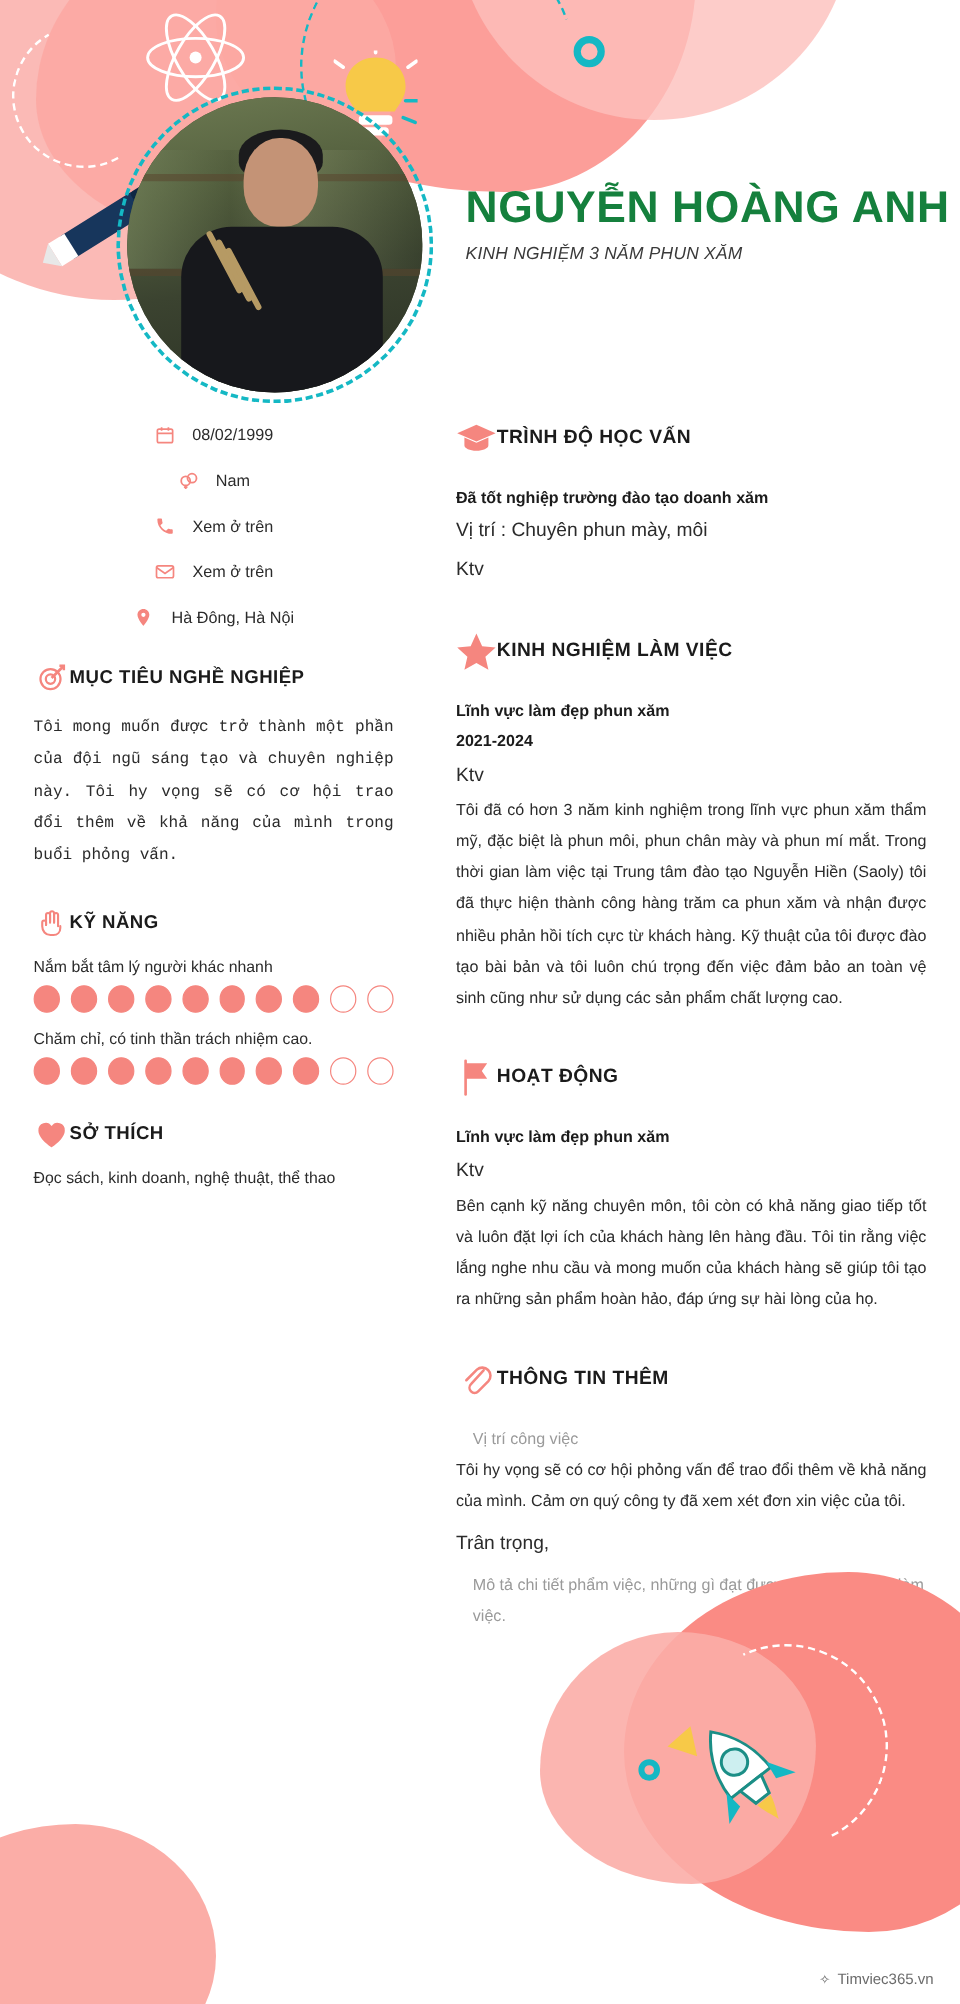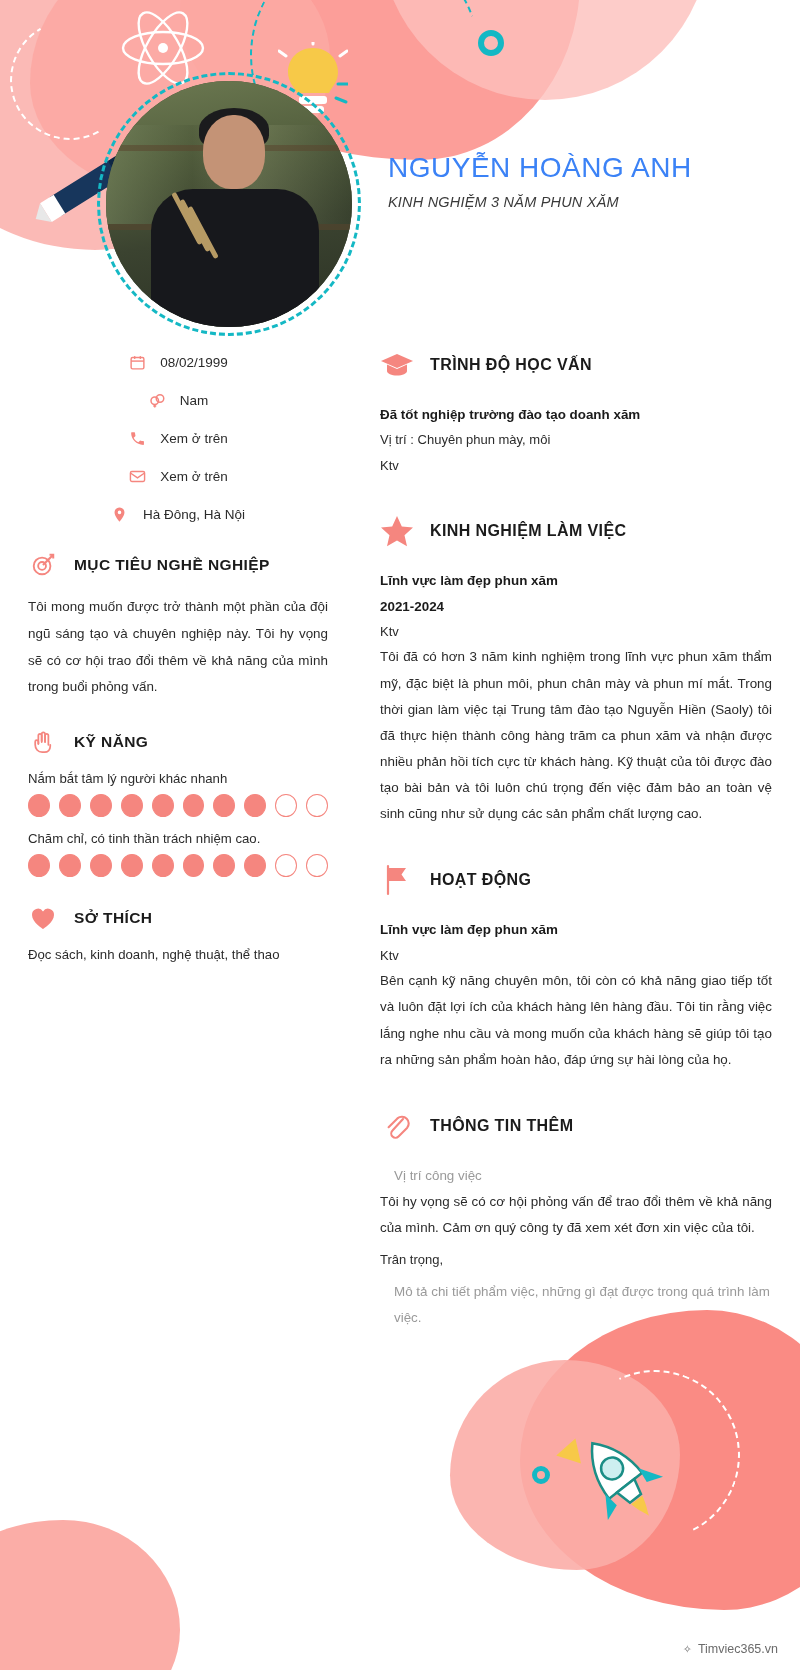--- a/index.html
+++ b/index.html
@@ -137,24 +137,24 @@
     position: absolute;
     width: 58px; height: 5px;
     background: #b69a64;
     transform: rotate(62deg);
     border-radius: 3px;
   }
 
   
   .name-block { position: absolute; left: 388px; top: 152px; }
   .cv-name {
-    font-size: 28px;
-    font-weight: normal;
+    font-size: 37px;
+    font-weight: bold;
     letter-spacing: .5px;
-    color: #3b82f6;
+    color: #15803d;
     white-space: nowrap;
   }
   .cv-role {
     margin-top: 10px;
     font-size: 14.5px;
     color: #3a3a3a;
     letter-spacing: .2px;
     font-style: italic;
   }
 
@@ -183,21 +183,21 @@
     width: 18px; height: 18px;
     display: flex; align-items: center; justify-content: center;
     flex: 0 0 18px;
   }
   .contact-item .txt { font-size: 13.5px; color: #2b2b2b; }
 
   
   .sec-head {
     display: flex;
     align-items: center;
-    gap: 16px;
+    gap: 0;
     margin-top: 26px;
     margin-bottom: 14px;
   }
   .sec-head .sico { width: 30px; height: 30px; flex: 0 0 30px;
     display: flex; align-items: center; justify-content: center; }
   .sec-head .stitle {
     font-size: 15.5px;
     font-weight: bold;
     letter-spacing: .4px;
     color: #1b1b1b;
@@ -206,21 +206,21 @@
   .right-col .sec-head { margin-bottom: 20px; }
   .right-col .sec-head .sico { width: 34px; height: 34px; flex: 0 0 34px; }
   .right-col .sec-head .stitle { font-size: 16px; }
 
   .body-text {
     font-size: 13.4px;
     line-height: 1.95;
     color: #2b2b2b;
     text-align: justify;
   }
-  .left-col .body-text { line-height: 2.0; }
+  .left-col .body-text { line-height: 2.0; font-family: Liberation Mono, monospace; }
 
   .skill-label {
     font-size: 13.2px;
     color: #2b2b2b;
     margin: 14px 0 8px;
   }
   .dots { display: flex; gap: 9px; margin-bottom: 4px; }
   .dot {
     width: 23px; height: 23px;
     border-radius: 50%;
@@ -233,21 +233,21 @@
 
   
   .entry { margin-bottom: 6px; }
   .entry-title {
     font-size: 13.4px;
     font-weight: bold;
     color: #1b1b1b;
     line-height: 1.9;
   }
   .entry-sub {
-    font-size: 13px;
+    font-size: 16px;
     color: #2b2b2b;
     line-height: 1.95;
   }
   .entry-muted {
     font-size: 13.4px;
     color: #9a9a9a;
     line-height: 1.95;
   }
   .gap-sm { height: 6px; }
 

